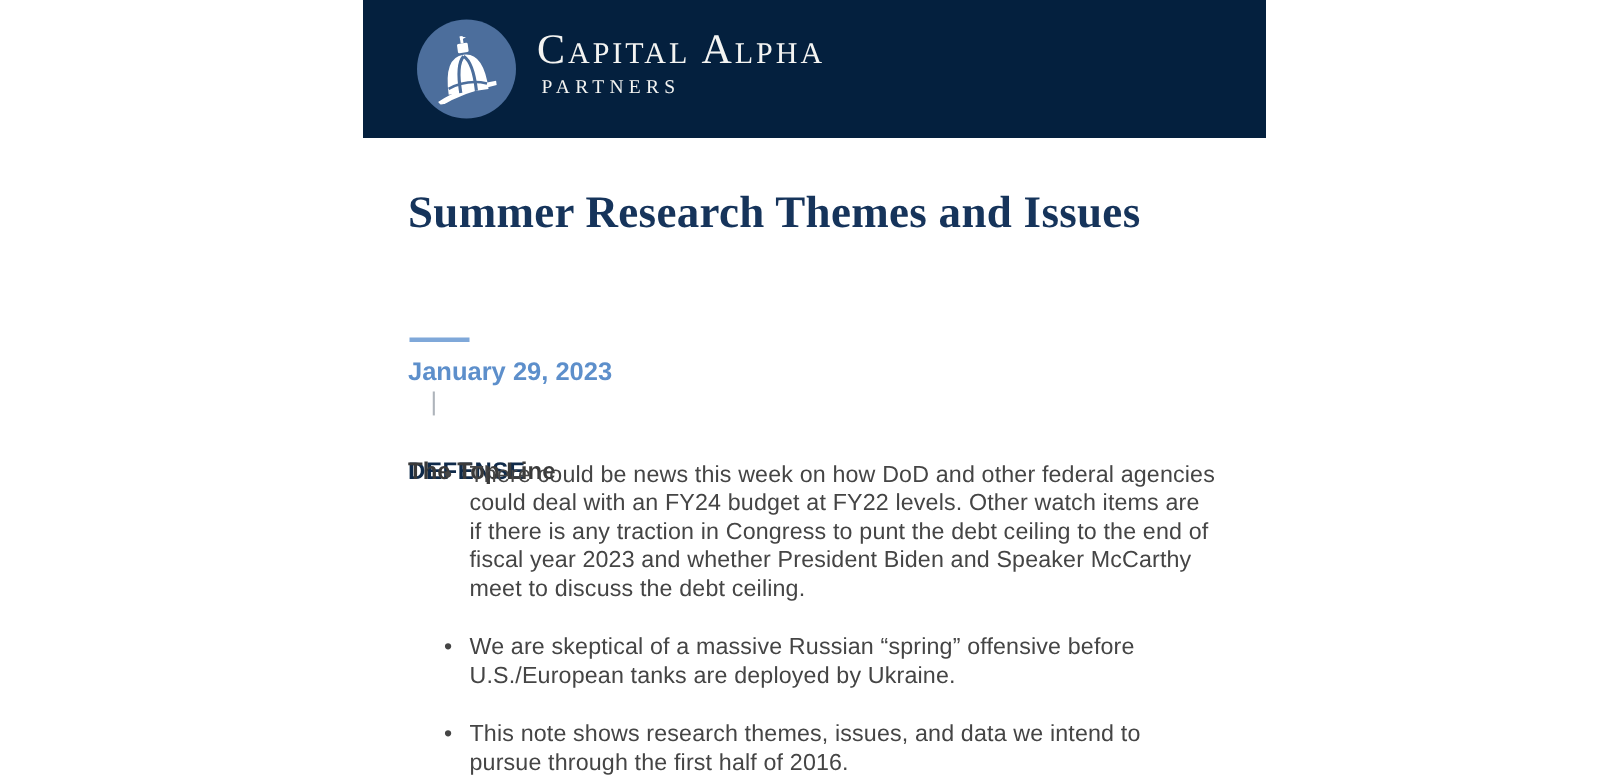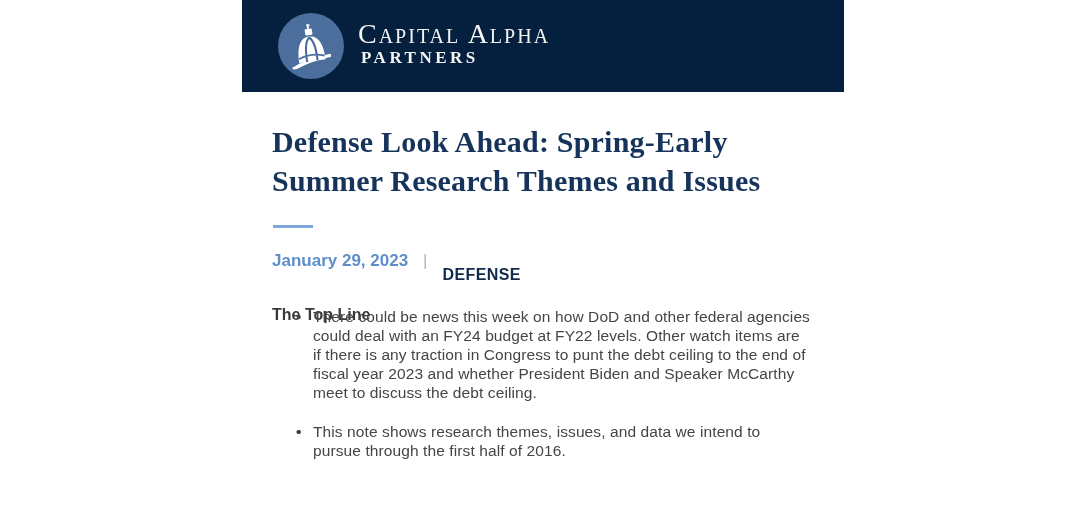--- a/index.html
+++ b/index.html
@@ -27,44 +27,44 @@
   .brand-block { position: absolute; left: 116px; top: 18px; color: #ffffff; }
   .brand-name {
     font-family: "Liberation Serif", serif;
     font-variant: small-caps;
     font-size: 28px; line-height: 32px;
     letter-spacing: 2px;
     color: #F4F4F2;
   }
   .brand-subname {
     font-family: "Liberation Serif", serif;
-    font-size: 17px; line-height: 14px;
+    font-size: 13px; line-height: 14px;
     letter-spacing: 3.5px;
-    font-weight: 700;
+    font-weight: 400;
     color: #F4F4F2;
     margin-left: 3px; margin-top: 1px;
   }
 
   
   .article-title {
     position: absolute; left: 272px; top: 122px; width: 560px;
     font-family: "Liberation Serif", serif;
     font-weight: 600;
     font-size: 30px; line-height: 39px;
     color: #16345B;
     letter-spacing: 0.2px;
   }
   .accent-rule {
     position: absolute; left: 273px; top: 225px;
     width: 40px; height: 3px;
     background: #7FA8D9;
   }
   .meta-row {
     position: absolute; left: 272px; top: 238px;
-    display: flex; align-items: center;
+    display: flex; align-items: flex-start; flex-direction: column;
   }
   .article-date {
     color: #5D8FCB; font-weight: 700; font-size: 17px;
   }
   .meta-divider {
     color: #AEB4BB; font-size: 17px; font-weight: 400;
     margin: 0 15px;
   }
   .category-label {
     color: #0F2A4A; font-weight: 700; font-size: 16px;
@@ -119,41 +119,41 @@
         </svg>
       </span>
     </div>
     <div class="brand-block">
       <div class="brand-name">Capital Alpha</div>
       <div class="brand-subname">PARTNERS</div>
     </div>
   </div>
 
   <div class="article-title">
-    <div>Defense Look Ahead: Spring-Early</div>
     <div>Summer Research Themes and Issues</div>
   </div>
 
   <div class="accent-rule"></div>
 
   <div class="meta-row">
     <span class="article-date">January 29, 2023</span>
     <span class="meta-divider">|</span>
     <span class="category-label">DEFENSE</span>
   </div>
 
   <div class="section-heading">The Top Line</div>
 
   <ul class="bullet-list">
     <li>
       <span class="bullet-marker">•</span>
       <span>There could be news this week on how DoD and other federal agencies could deal with an FY24 budget at FY22 levels. Other watch items are if there is any traction in Congress to punt the debt ceiling to the end of fiscal year 2023 and whether President Biden and Speaker McCarthy meet to discuss the debt ceiling.</span>
     </li>
     <li>
       <span class="bullet-marker">•</span>
+      <span>We are skeptical of a massive Russian “spring” offensive before U.S./European tanks are deployed by Ukraine.</span>
     </li>
     <li>
       <span class="bullet-marker">•</span>
       <span>This note shows research themes, issues, and data we intend to pursue through the first half of 2016.</span>
     </li>
   </ul>
 
 </div>
 
 </body></html>

